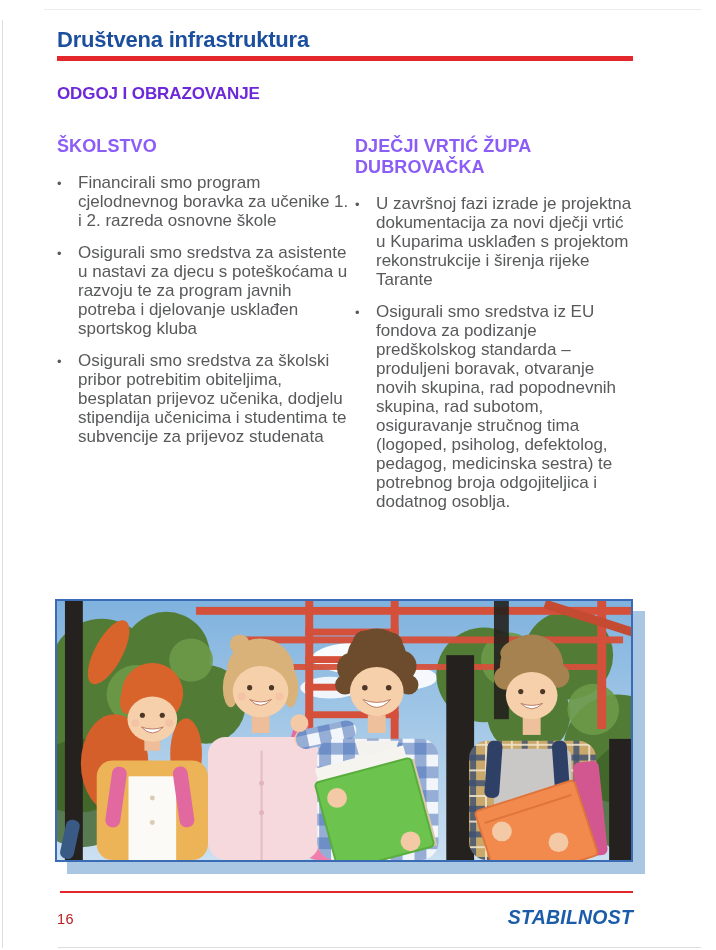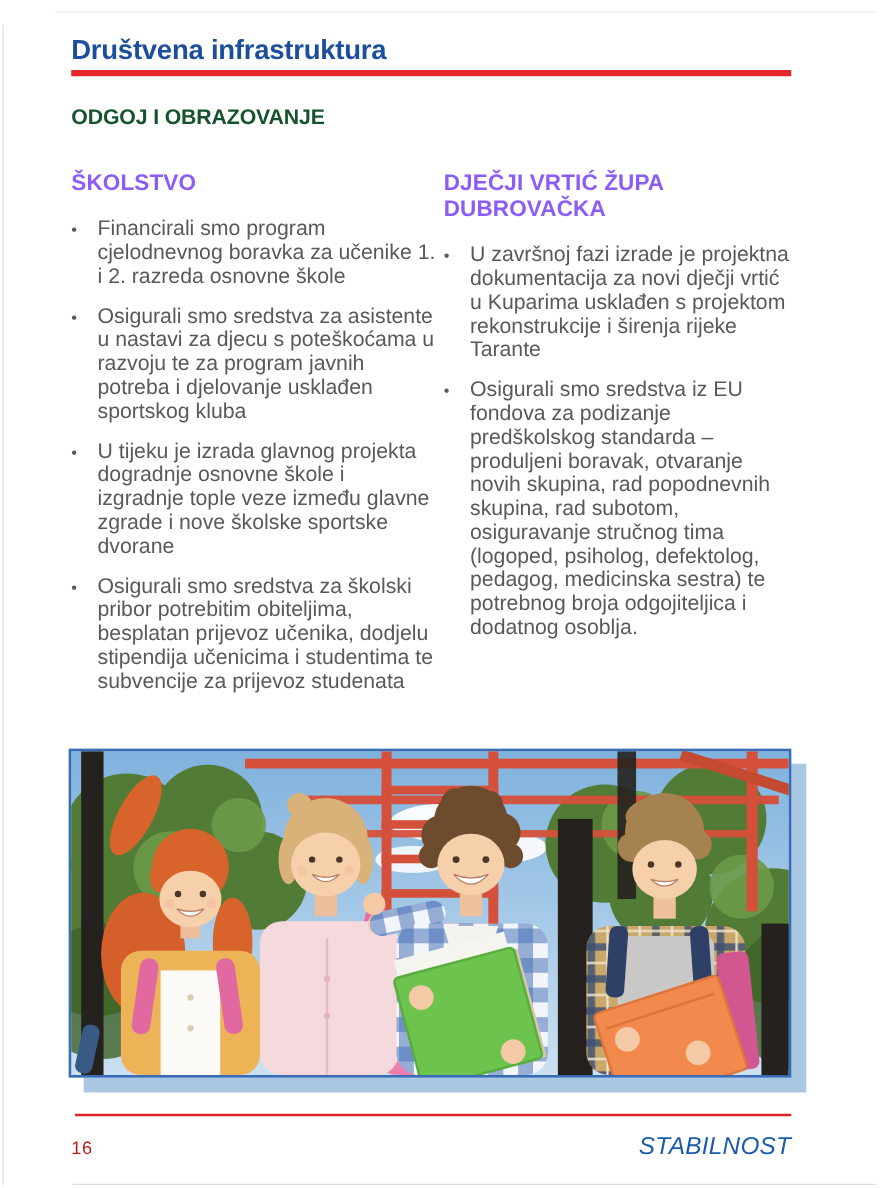--- a/index.html
+++ b/index.html
@@ -14,21 +14,21 @@
   .scan-bottom { position:absolute; left:58px; bottom:2px; right:0;   height:1px;   background:#dddddd; }
 
   .title {
     position:absolute; left:57px; top:27px; margin:0;
     font-size:22px; font-weight:bold; color:#1b4f9e; letter-spacing:-0.2px;
   }
   .title-rule { position:absolute; left:57px; top:56px; width:576px; height:5px; background:#e4272b; }
 
   .subtitle {
     position:absolute; left:57px; top:84px; margin:0;
-    font-size:17px; font-weight:bold; color:#14532d; letter-spacing:-0.1px;
+    font-size:17px; font-weight:bold; color:#6d28d9; letter-spacing:-0.1px;
   }
 
   .col { position:absolute; top:136px; color:#58595b; }
   .col-left  { left:57px;  width:292px; }
   .col-right { left:355px; width:279px; }
   .col-heading {
     margin:0 0 16px 0; font-size:18px; line-height:21px;
     font-weight:bold; color:#8b5cf6; letter-spacing:0.1px;
   }
   ul.bullets { list-style:none; margin:0; padding:0; }
@@ -41,21 +41,21 @@
   .photo {
     position:absolute; left:55px; top:599px; width:578px; height:263px;
     margin:0; box-sizing:border-box; border:2px solid #3a6cb5; background:#8abade;
   }
   .photo svg { display:block; width:100%; height:100%; }
 
   .bottom-rule { position:absolute; left:60px; top:891px; width:573px; height:2px; background:#e0262b; }
   .page-number { position:absolute; left:57px; top:911px; font-size:14.5px; color:#b91c1c; letter-spacing:0.5px; }
   .brand {
     position:absolute; left:355px; top:906px; width:278px; text-align:right;
-    font-size:19.5px; font-weight:normal; font-style:italic; color:#1a5ca9; letter-spacing:0.2px;
+    font-size:19.5px; font-weight:bold; font-style:italic; color:#1a5ca9; letter-spacing:0.2px;
   }
   .edge-mark { position:absolute; left:711px; top:457px; width:5px; height:10px; background:#101010; }
 </style>
 </head>
 <body>
 
 <div class="page">
 
   <div class="scan-left"></div>
   <div class="scan-top"></div>
@@ -73,24 +73,20 @@
         <li>
           <span class="bullet-dot"></span>
           <span class="bullet-text">Financirali smo program cjelodnevnog boravka za učenike 1. i 2. razreda osnovne škole</span>
         </li>
 
         <li>
           <span class="bullet-dot"></span>
           <span class="bullet-text">Osigurali smo sredstva za asistente u nastavi za djecu s poteškoćama u razvoju te za program javnih potreba i djelovanje usklađen sportskog kluba</span>
         </li>
 
-        <li>
-          <span class="bullet-dot"></span>
-          <span class="bullet-text">U tijeku je izrada glavnog projekta dogradnje osnovne škole i izgradnje tople veze između glavne zgrade i nove školske sportske dvorane</span>
-        </li>
 
         <li>
           <span class="bullet-dot"></span>
           <span class="bullet-text">Osigurali smo sredstva za školski pribor potrebitim obiteljima, besplatan prijevoz učenika, dodjelu stipendija učenicima i studentima te subvencije za prijevoz studenata</span>
         </li>
 
       </ul>
   </section>
 
   <section class="col col-right">

